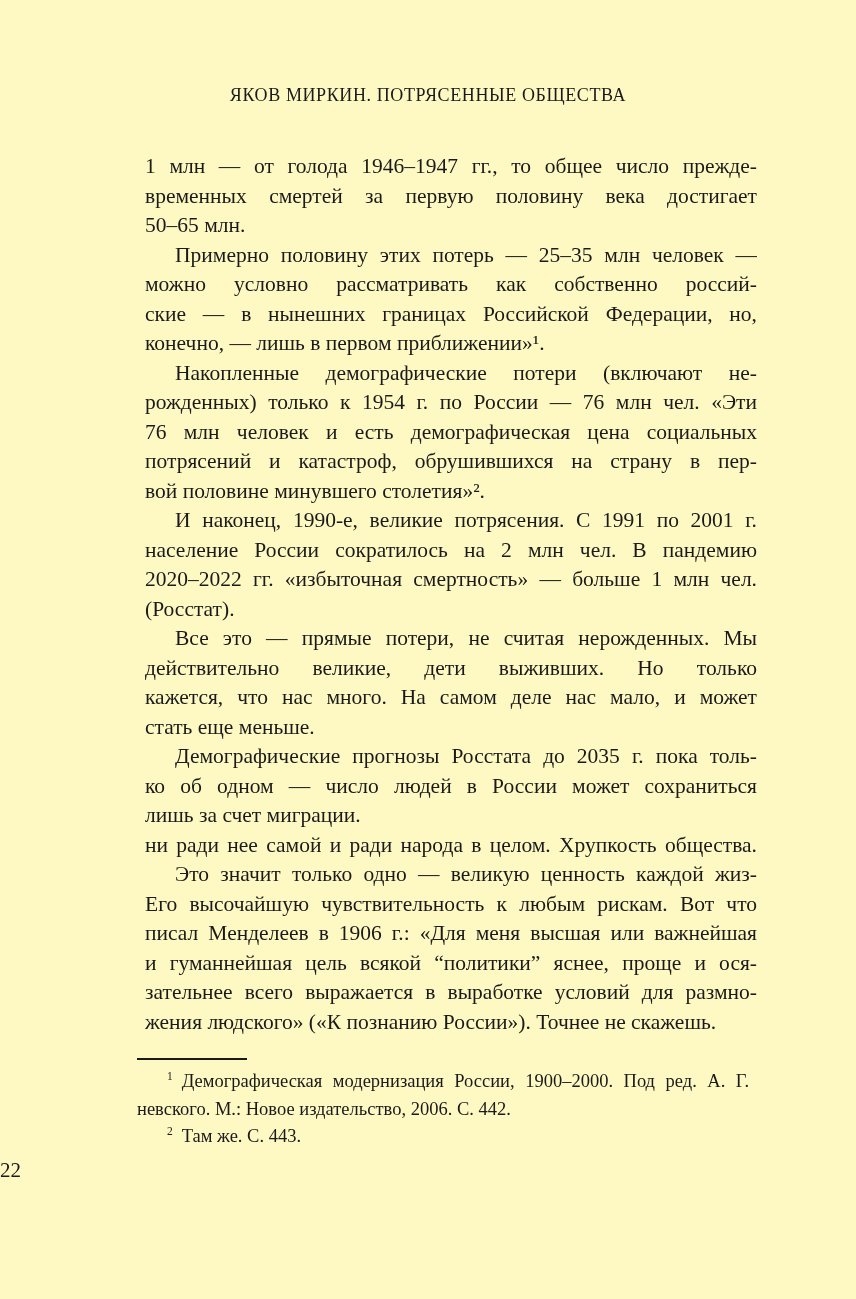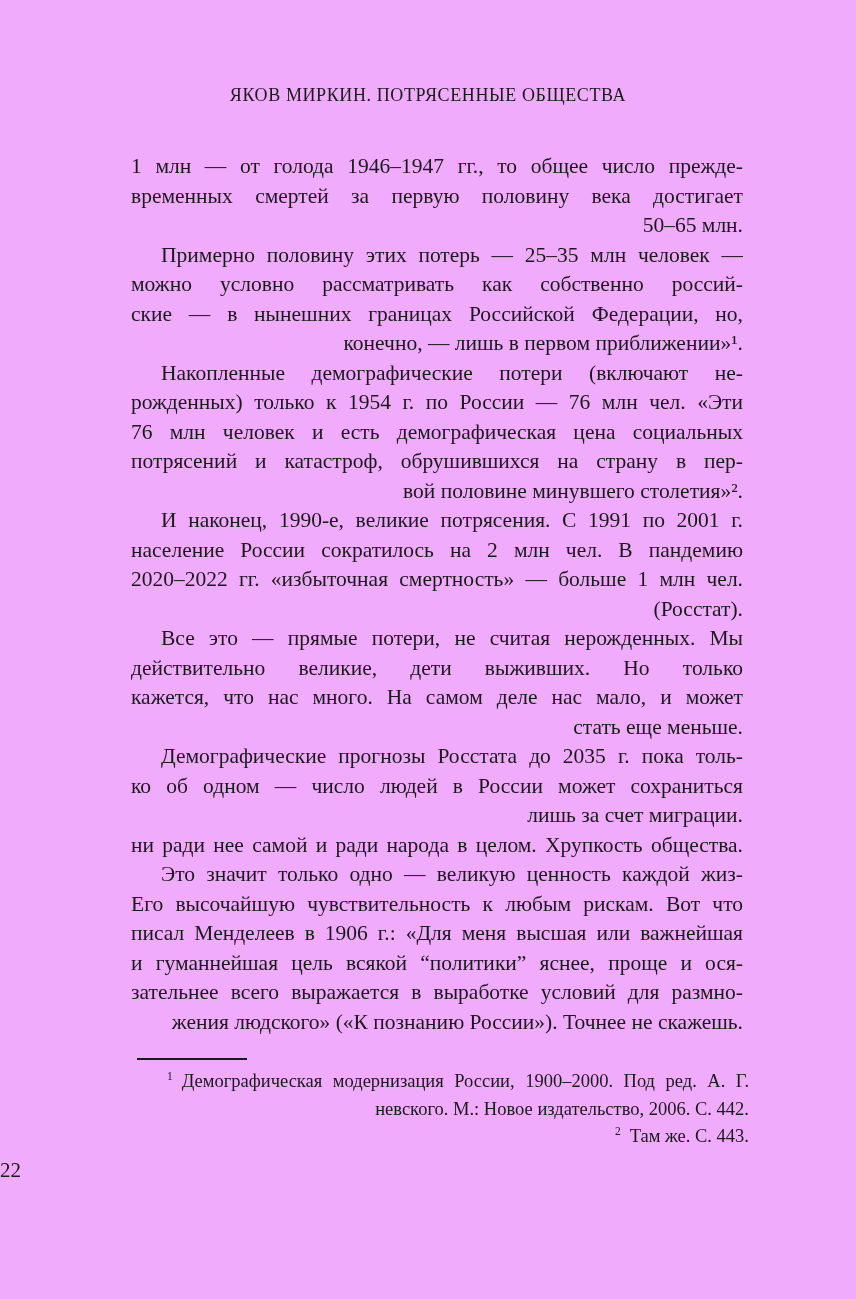--- a/index.html
+++ b/index.html
@@ -4,49 +4,49 @@
 <style>
   html, body {
     margin: 0;
     padding: 0;
     background: #ffffff;
   }
   .page {
     position: relative;
     width: 856px;
     height: 1299px;
-    background: #f0abfc;
+    background: #fef9c3;
     color: #1a1a1a;
     font-family: "Liberation Serif", "DejaVu Serif", serif;
     overflow: hidden;
   }
   .running-head {
     position: absolute;
     top: 85px;
     left: 0;
     width: 100%;
     text-align: center;
     font-size: 18px;
     letter-spacing: 0.6px;
     color: #1a1a1a;
     white-space: nowrap;
   }
   .body-text {
     position: absolute;
-    left: 131px;
+    left: 145px;
     top: 152px;
     width: 612px;
     font-size: 21.5px;
     line-height: 29.5px;
   }
   .paragraph { margin: 0; padding: 0; }
   .line {
     height: 29.5px;
     overflow: hidden;
-    text-align: right;
+    text-align: left;
   }
   .line.just {
     text-align: justify;
     text-align-last: justify;
   }
   .line.indent {
     text-indent: 30px;
   }
   .footnotes {
     position: absolute;

